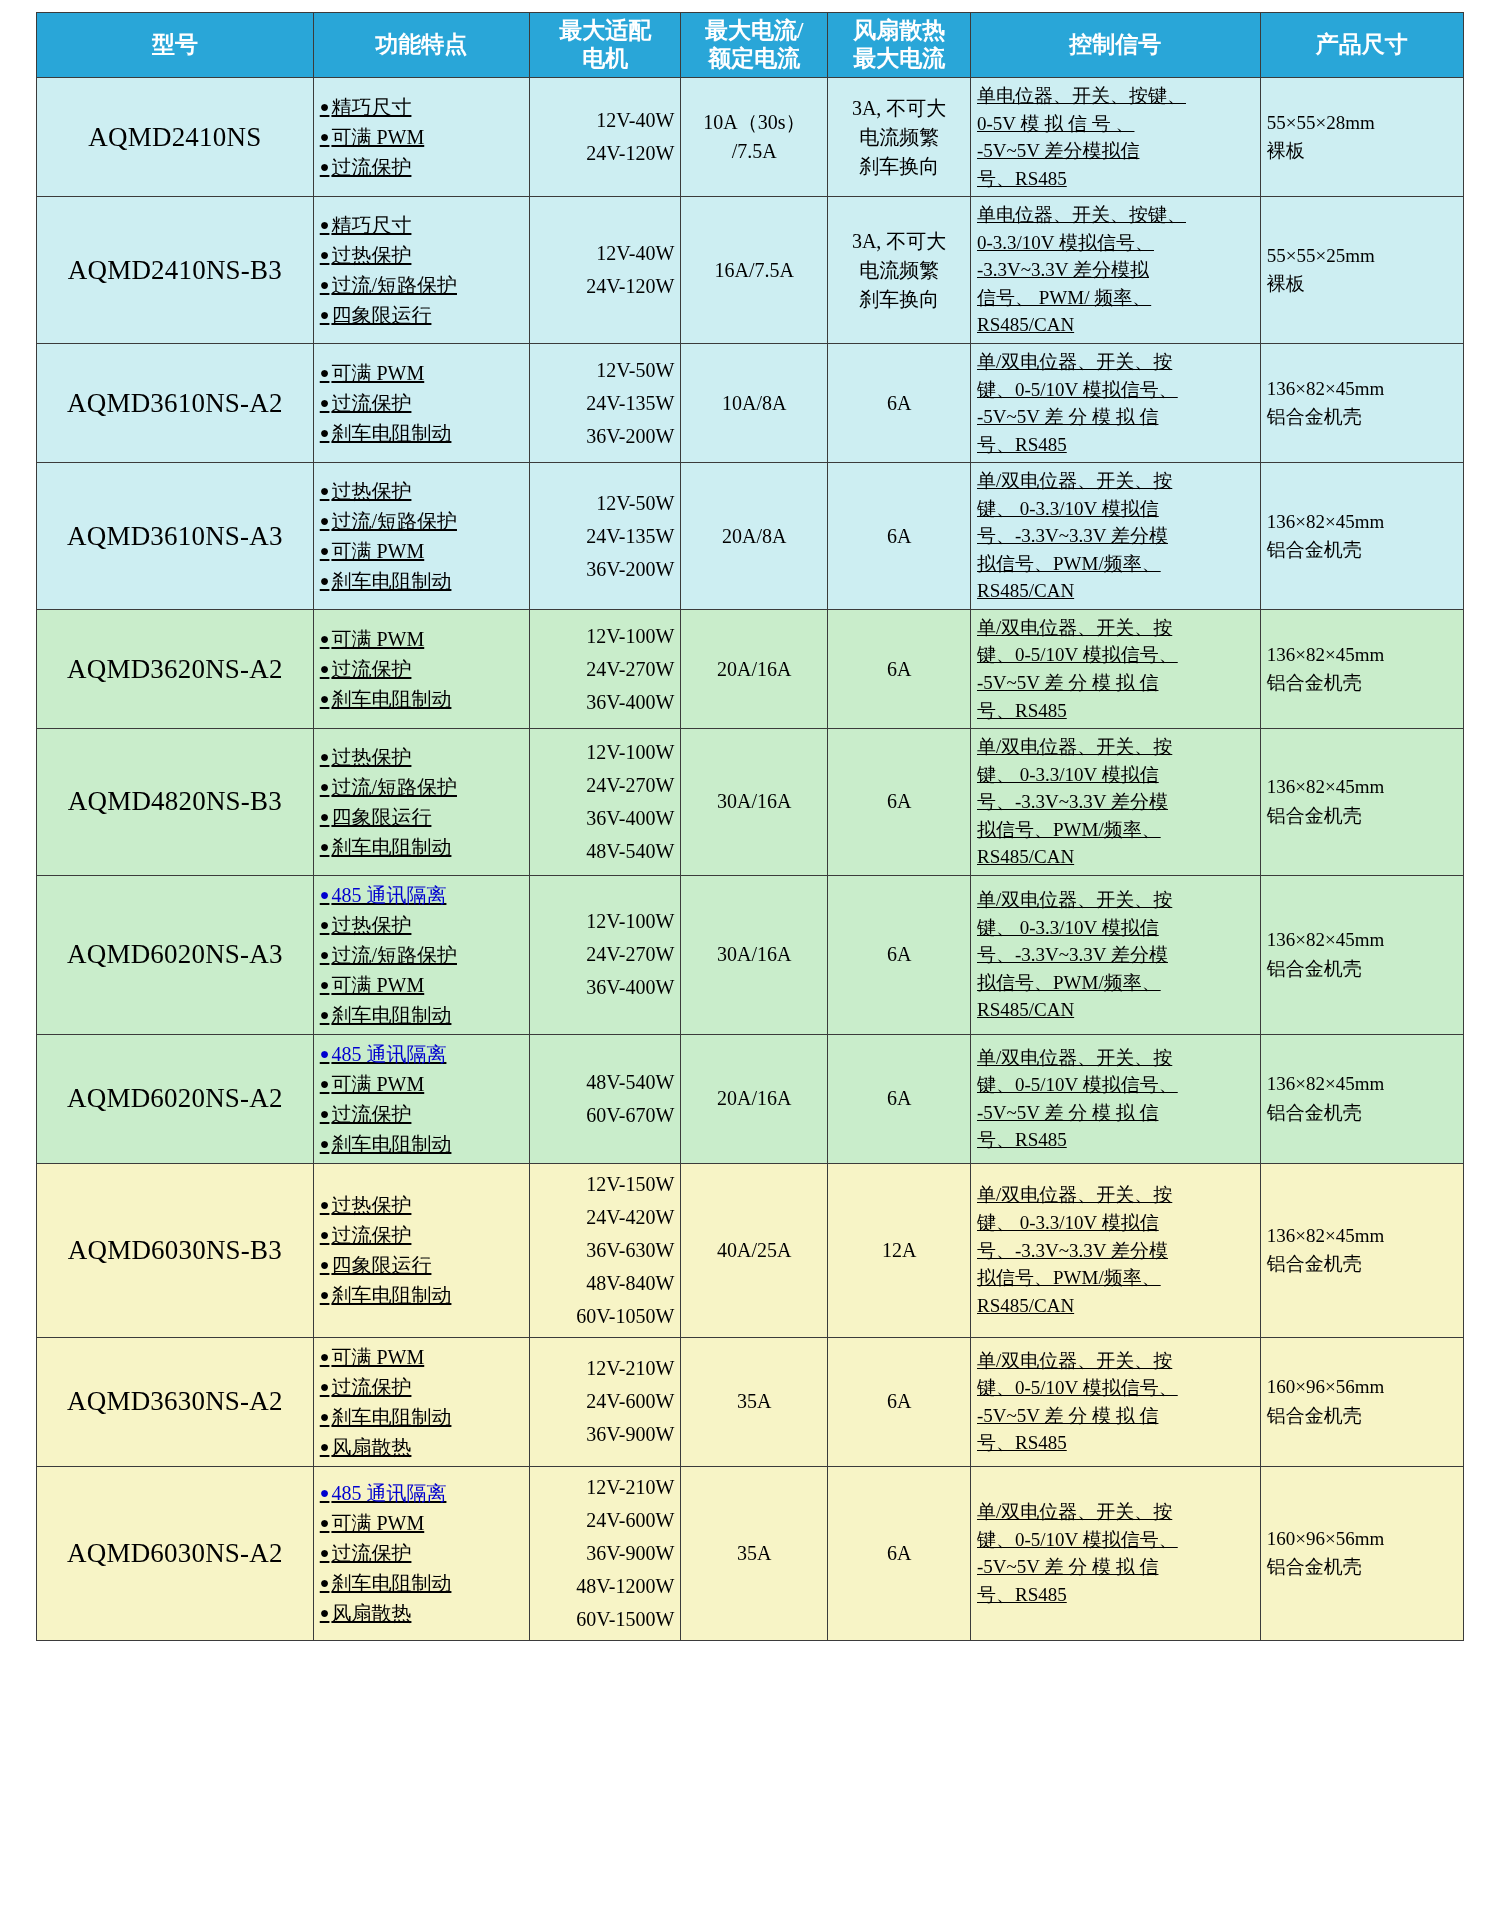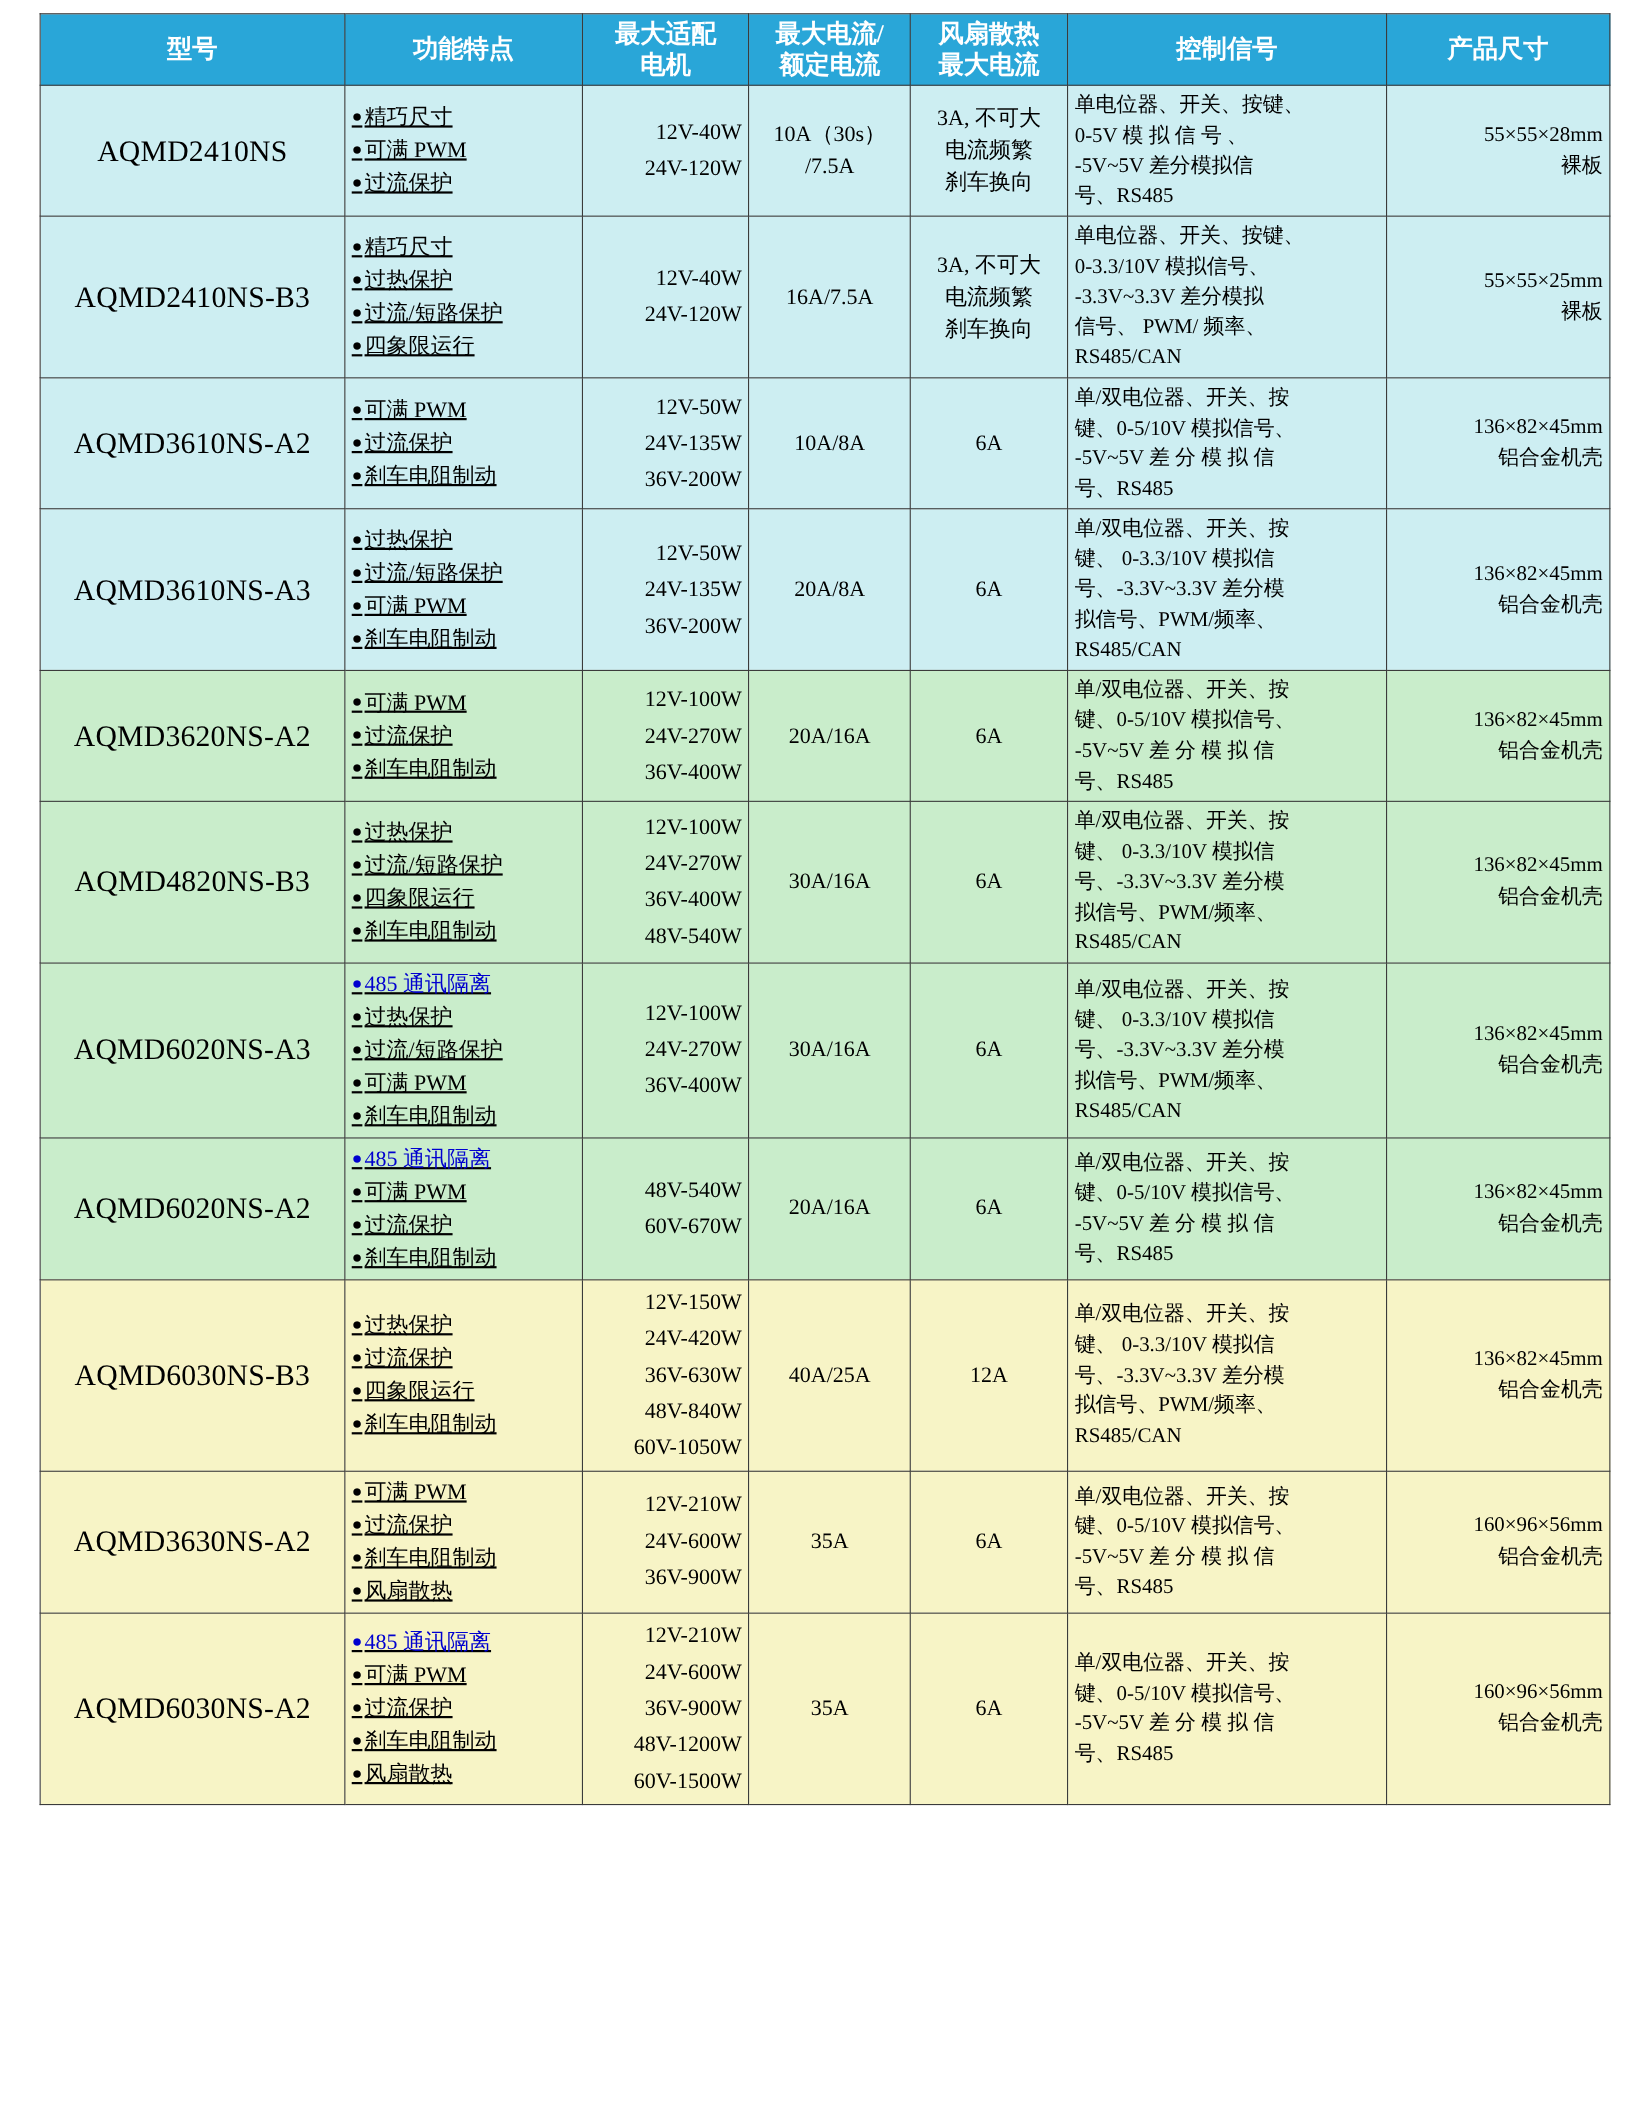--- a/index.html
+++ b/index.html
@@ -85,24 +85,25 @@
     text-align: center;
     font-size: 20px;
     line-height: 1.45;
   }
   td.sig {
     font-size: 19px;
     line-height: 1.45;
     text-align: justify;
     text-align-last: left;
     padding: 5px 7px;
+    text-decoration: underline;
   }
   td.sig .ln { display: block; }
   td.size {
-    text-align: right;
+    text-align: left;
     font-size: 19px;
     line-height: 1.5;
   }
 
   
   tr.g-blue td { background: #cdeef2; }
   tr.g-green td { background: #c9edcb; }
   tr.g-yellow td { background: #f7f4c6; }
 </style>
 </head>

